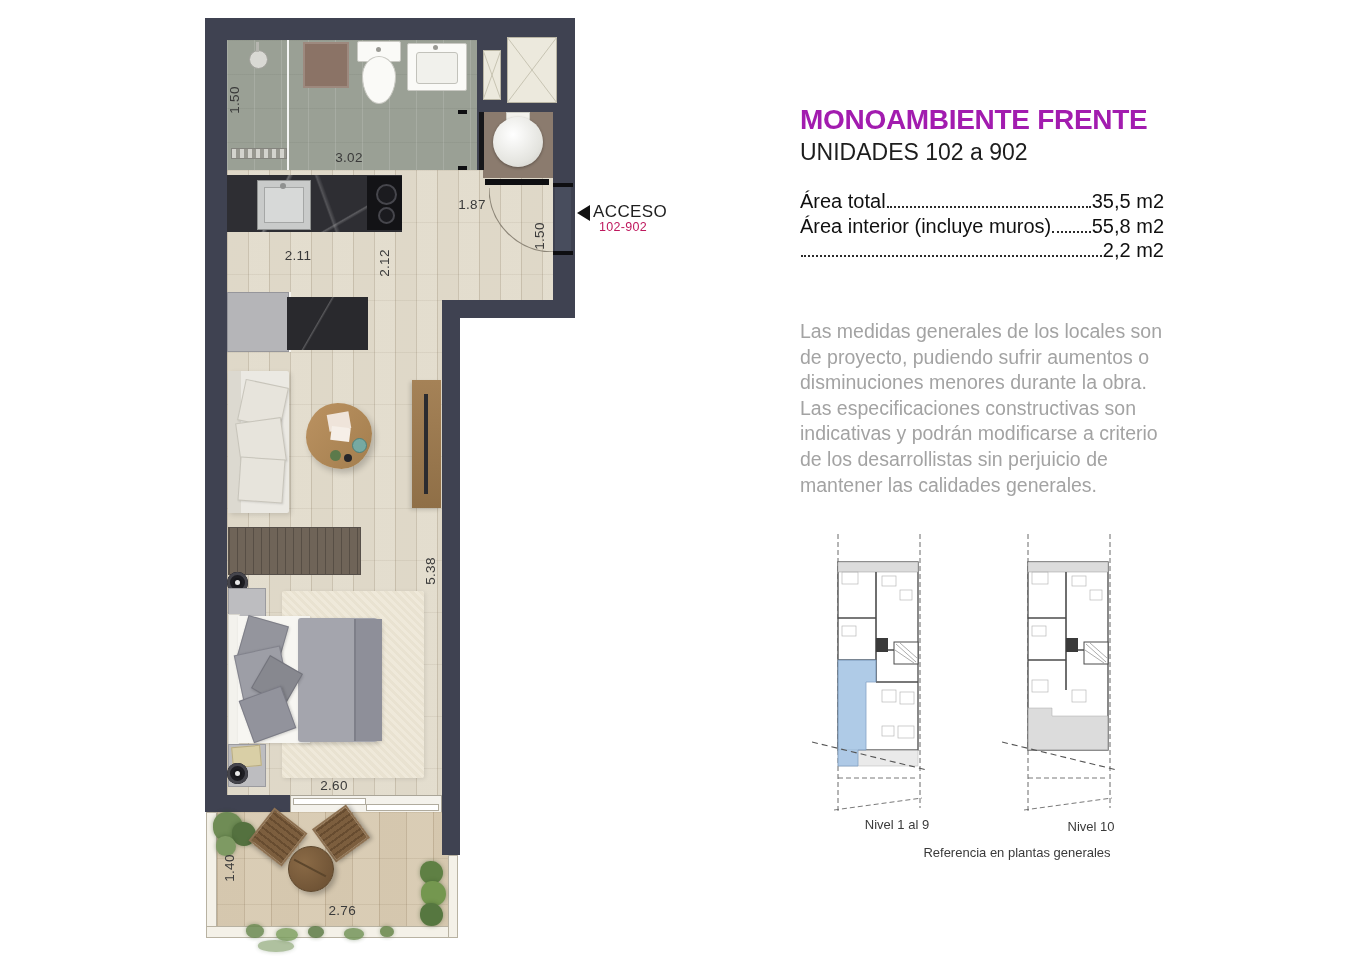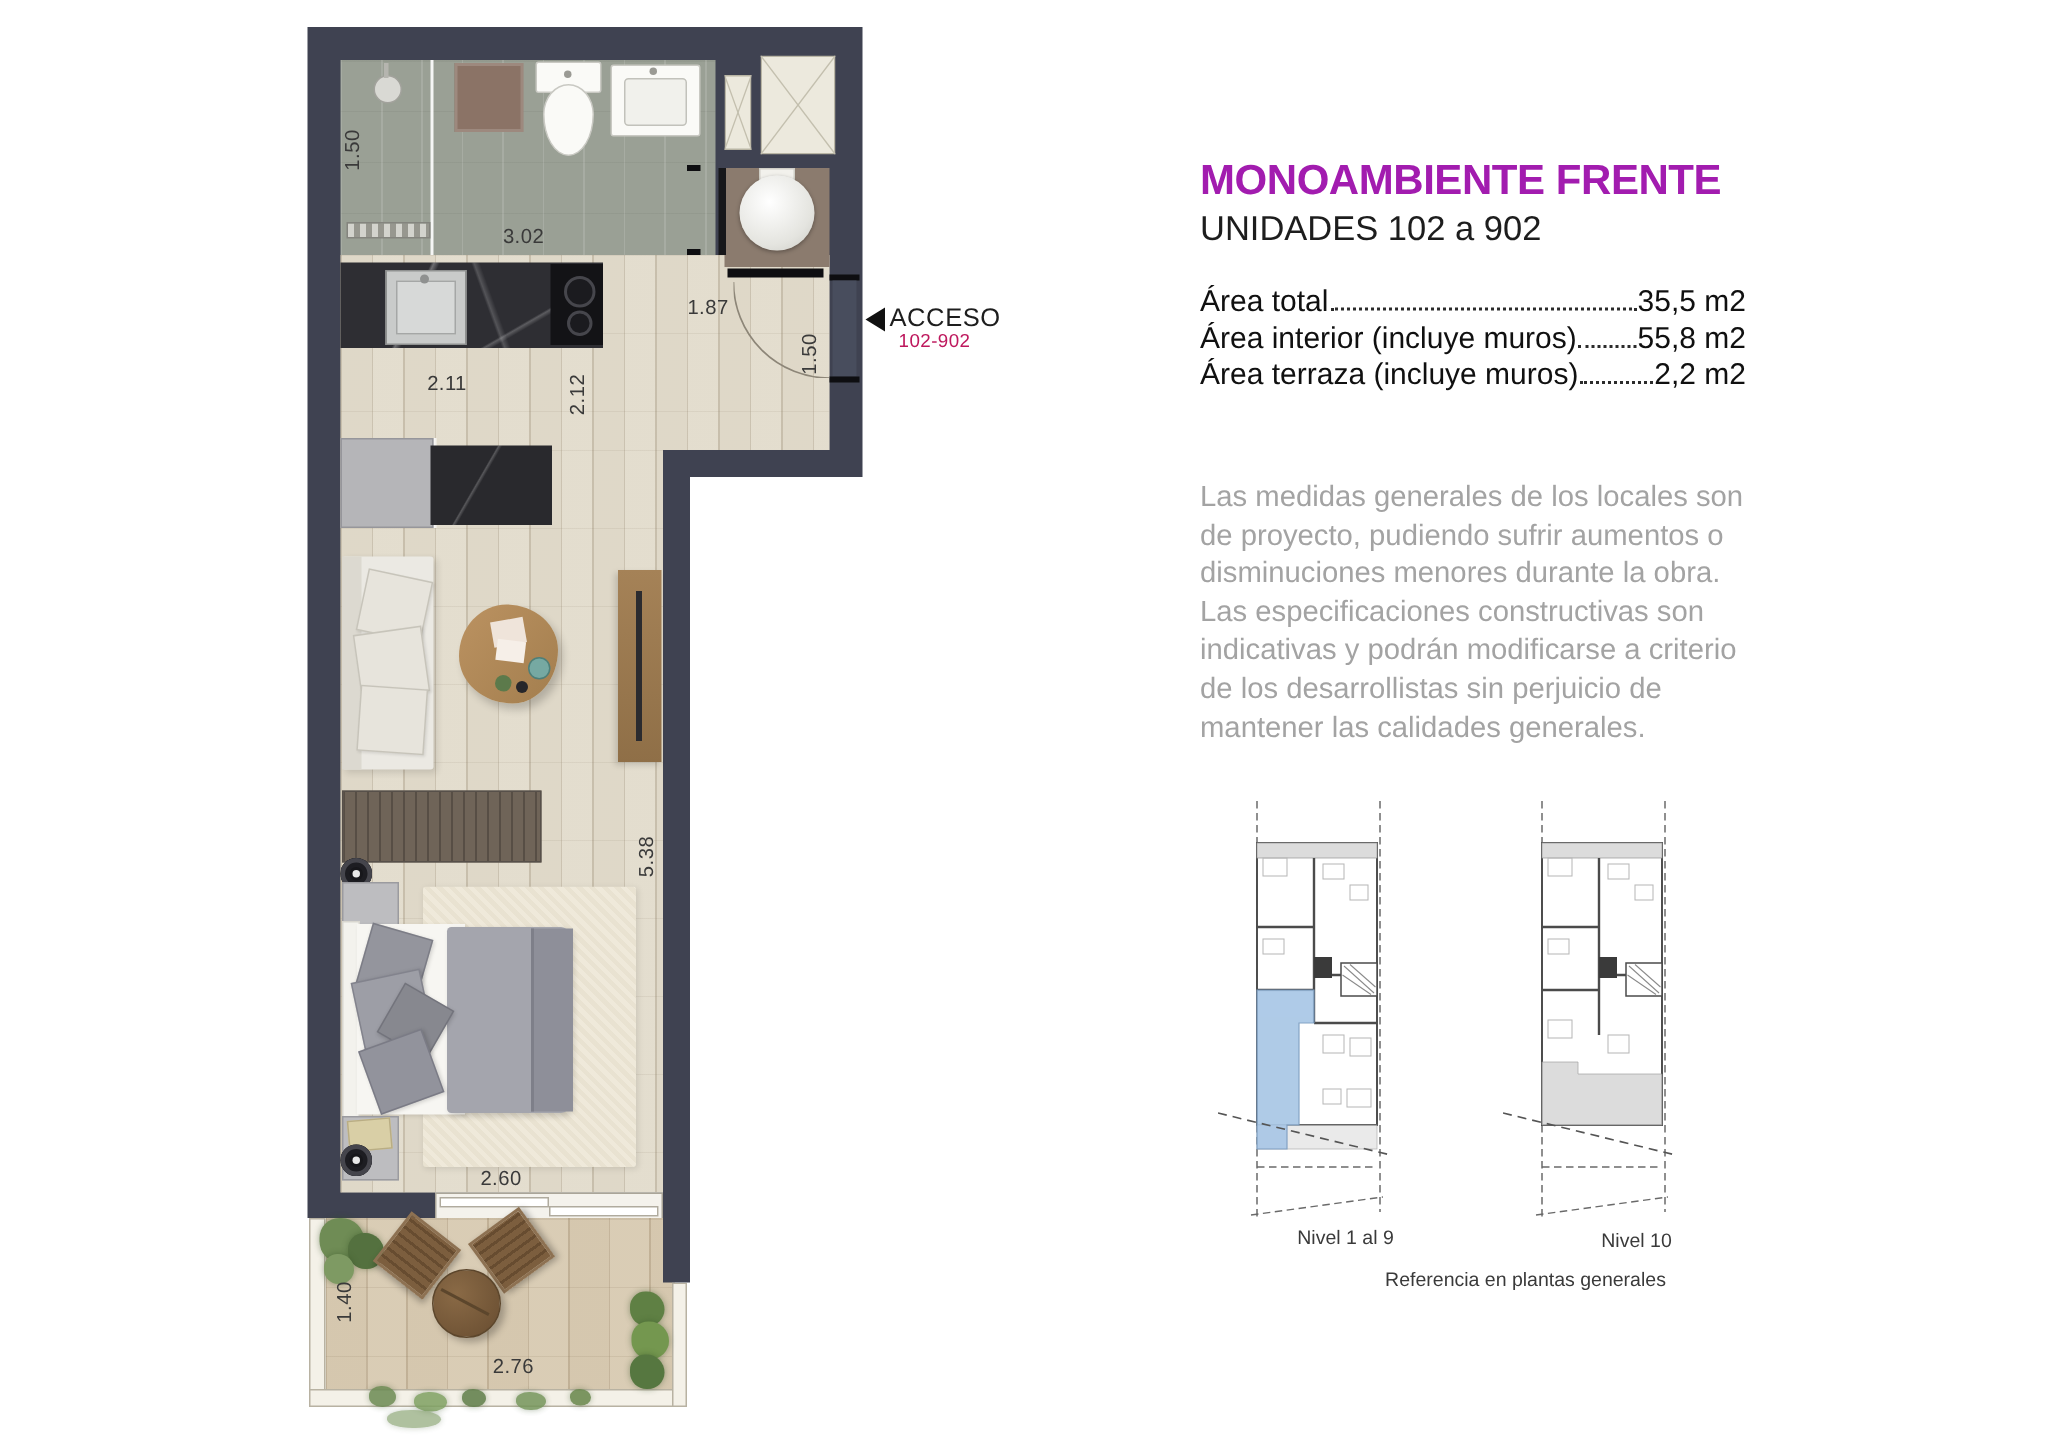--- a/index.html
+++ b/index.html
@@ -225,21 +225,20 @@
     <span>Área total</span>
     <span class="area-leader"></span>
     <span>35,5 m2</span>
   </div>
   <div class="area-row">
     <span>Área interior (incluye muros)</span>
     <span class="area-leader"></span>
     <span>55,8 m2</span>
   </div>
   <div class="area-row">
-    <span>Área terraza (incluye muros)</span>
     <span class="area-leader"></span>
     <span>2,2 m2</span>
   </div>
 </div>
 
 <div class="disclaimer" style="left:800px;top:319px;">Las medidas generales de los locales son de proyecto, pudiendo sufrir aumentos o disminuciones menores durante la obra. Las especificaciones constructivas son indicativas y podrán modificarse a criterio de los desarrollistas sin perjuicio de mantener las calidades generales.</div>
 
 <svg class="abs" style="left:812px;top:530px;" width="115" height="290" viewBox="0 0 115 290">
   <line x1="26" y1="4" x2="26" y2="282" stroke="#6a6a6a" stroke-width="1" stroke-dasharray="5 3"></line>
   <line x1="108" y1="4" x2="108" y2="278" stroke="#6a6a6a" stroke-width="1" stroke-dasharray="5 3"></line>

